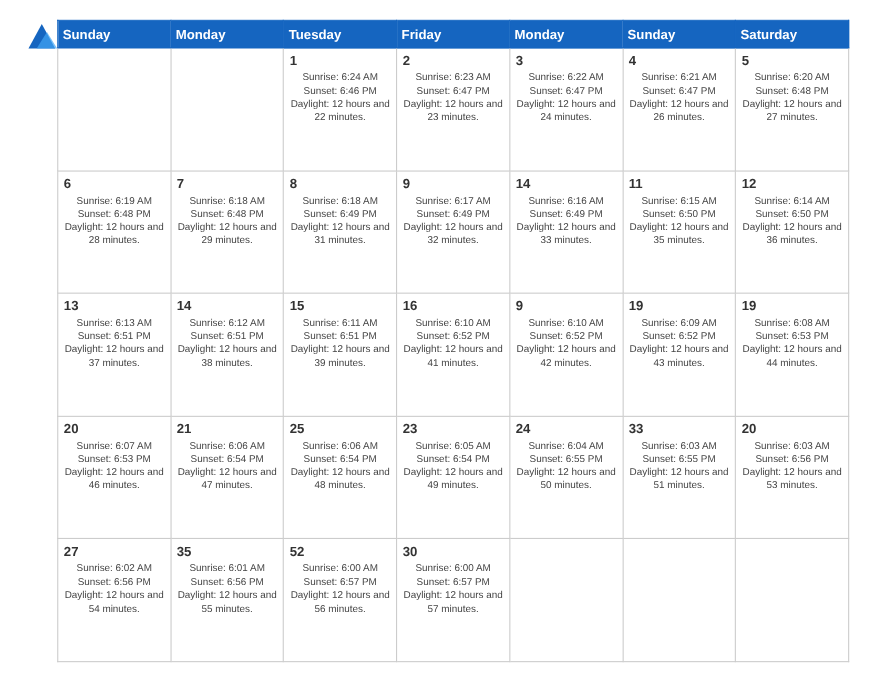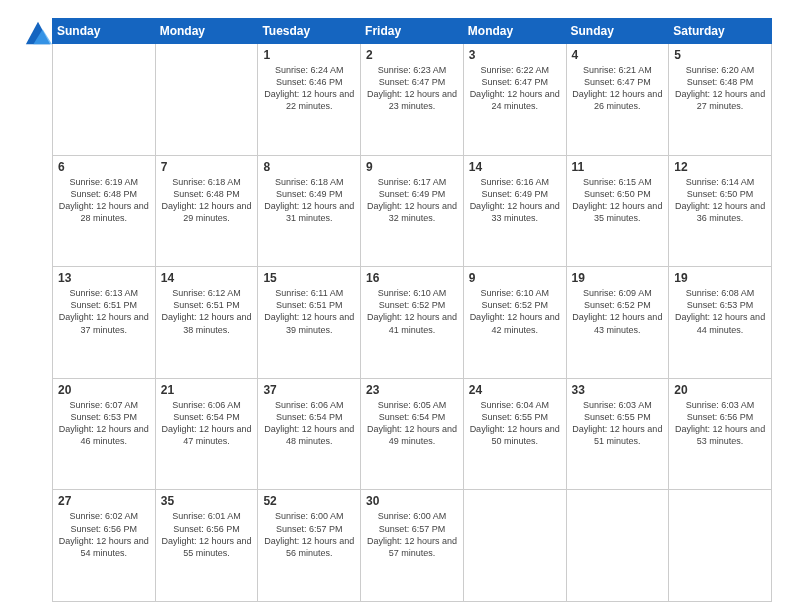--- a/index.html
+++ b/index.html
@@ -220,21 +220,21 @@
         <tr>
           <td>
             <div class="day-num">20</div>
             <div class="day-info">Sunrise: 6:07 AM<br>Sunset: 6:53 PM<br>Daylight: 12 hours and 46 minutes.</div>
           </td>
           <td>
             <div class="day-num">21</div>
             <div class="day-info">Sunrise: 6:06 AM<br>Sunset: 6:54 PM<br>Daylight: 12 hours and 47 minutes.</div>
           </td>
           <td>
-            <div class="day-num">37</div>
+            <div class="day-num">25</div>
             <div class="day-info">Sunrise: 6:06 AM<br>Sunset: 6:54 PM<br>Daylight: 12 hours and 48 minutes.</div>
           </td>
           <td>
             <div class="day-num">23</div>
             <div class="day-info">Sunrise: 6:05 AM<br>Sunset: 6:54 PM<br>Daylight: 12 hours and 49 minutes.</div>
           </td>
           <td>
             <div class="day-num">24</div>
             <div class="day-info">Sunrise: 6:04 AM<br>Sunset: 6:55 PM<br>Daylight: 12 hours and 50 minutes.</div>
           </td>

